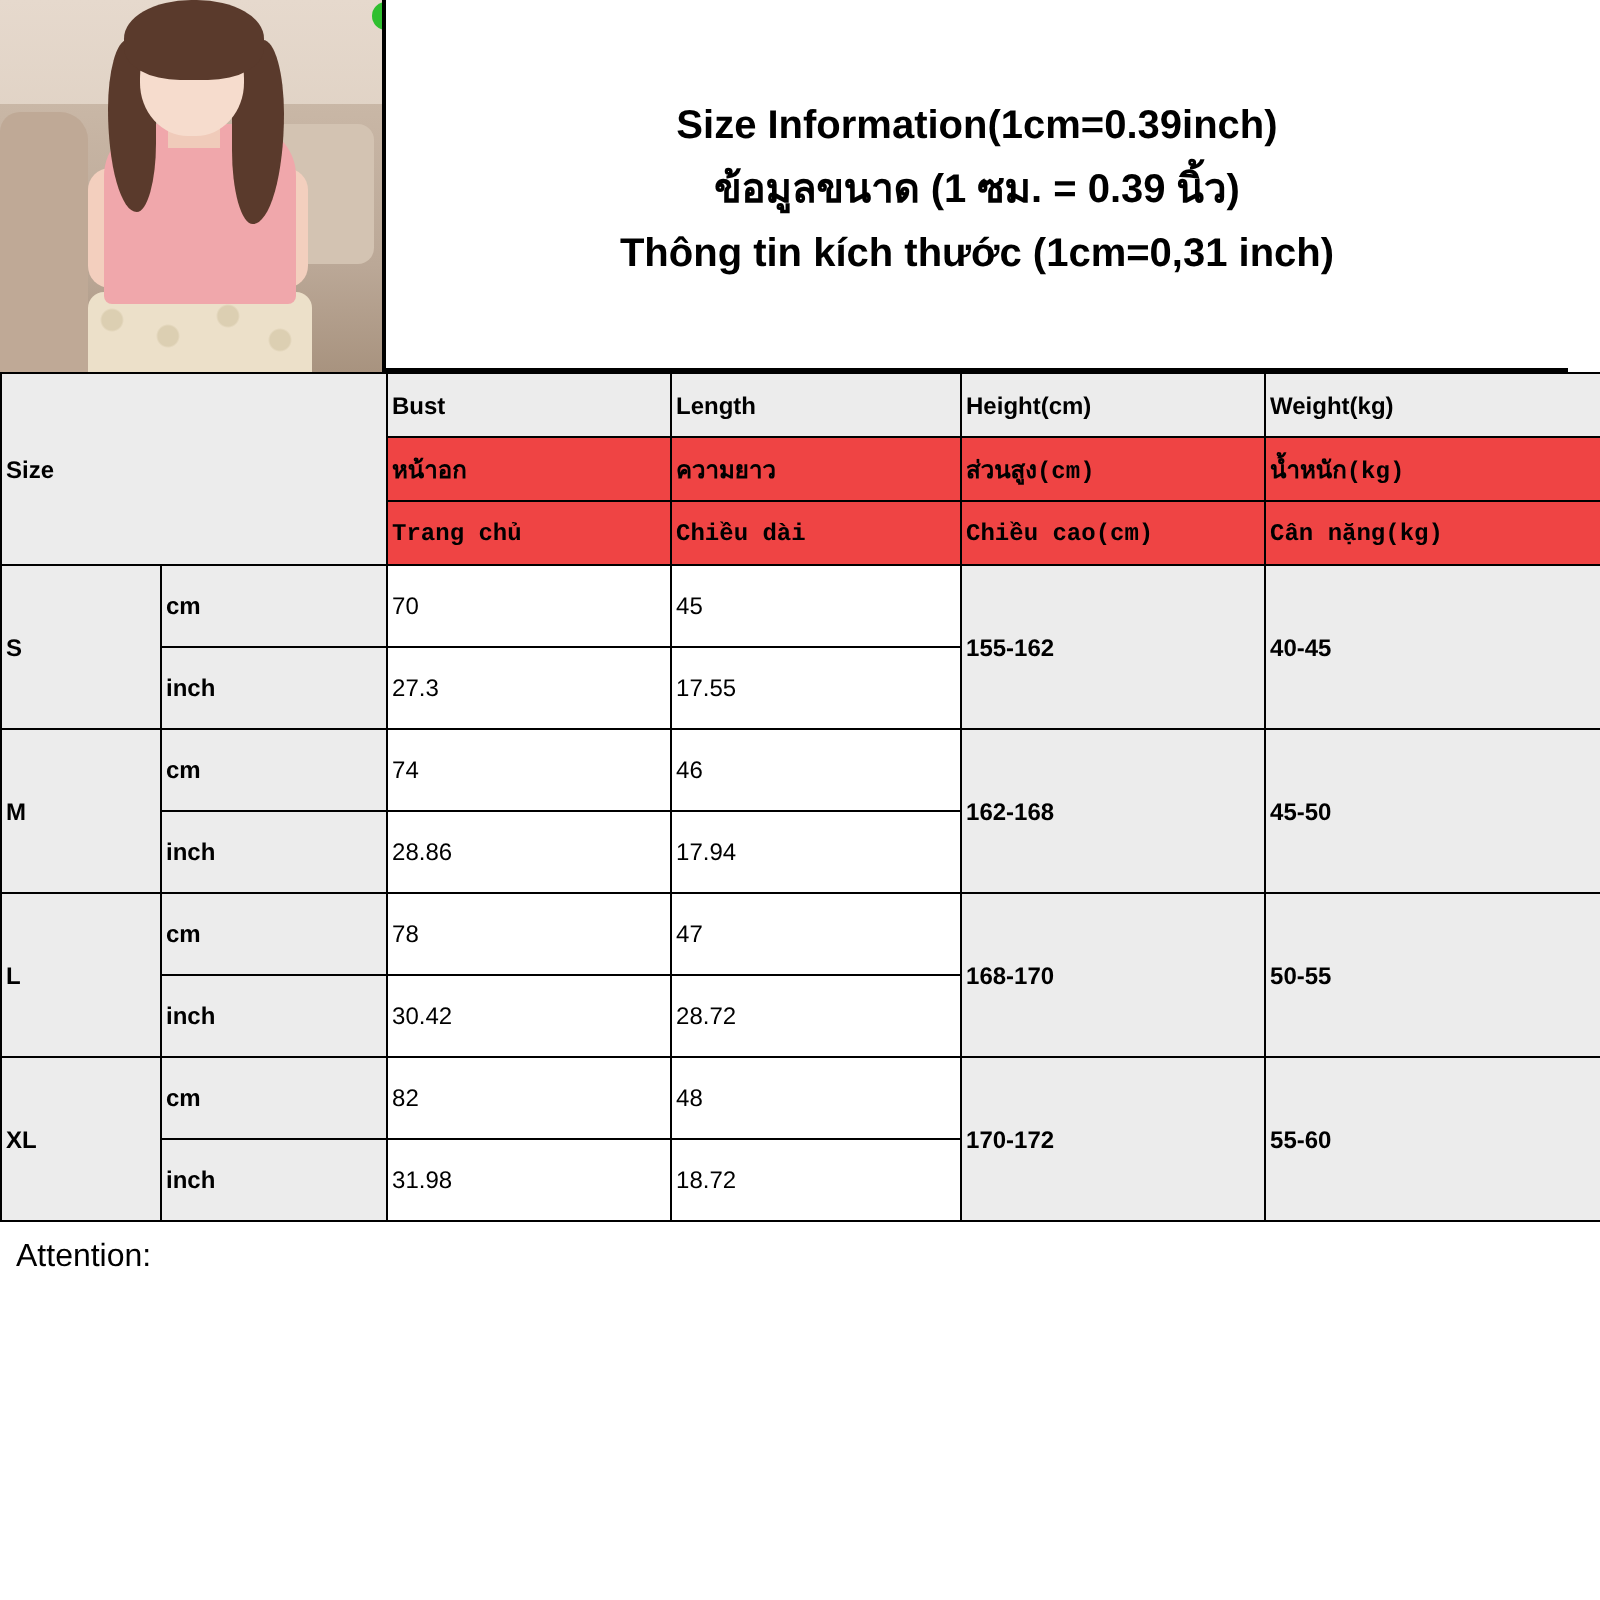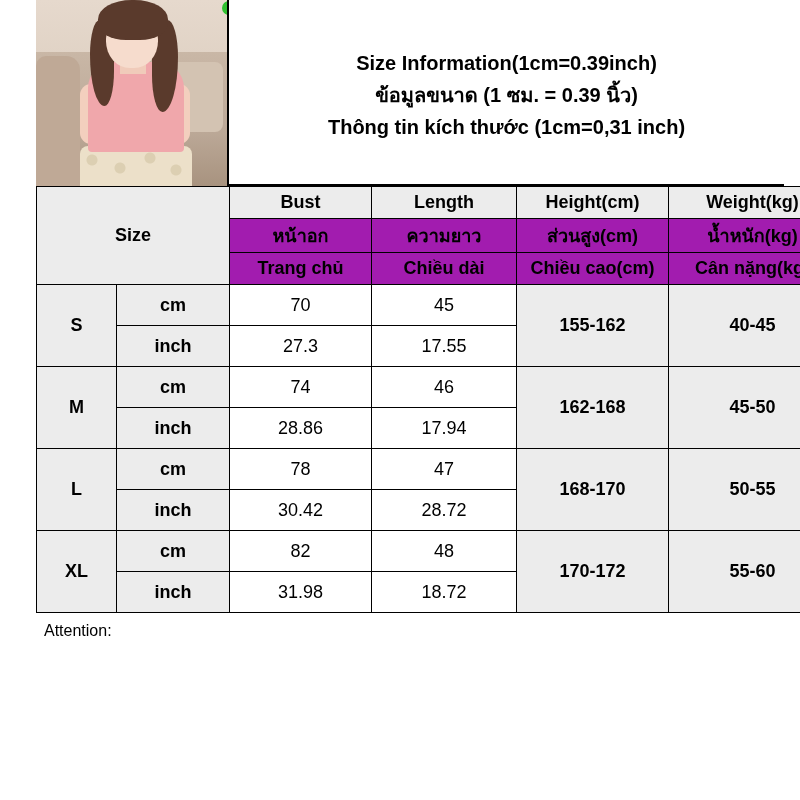--- a/index.html
+++ b/index.html
@@ -12,21 +12,20 @@
     background: #ffffff;
     font-family: "Liberation Sans", sans-serif;
     color: #000000;
     overflow: hidden;
   }
   .page {
     position: relative;
     width: 784px;
     height: 800px;
     box-sizing: border-box;
-    padding-left: 36px;
   }
 
   
   .top-area {
     position: relative;
     display: flex;
     height: 186px;
     box-sizing: border-box;
     border-bottom: 2px solid #000;
   }
@@ -126,34 +125,35 @@
 
   
   table.size-table {
     border-collapse: collapse;
     table-layout: fixed;
     width: 800px;
     margin: 0;
   }
   table.size-table td {
     border: 1.5px solid #000;
-    text-align: center;
+    text-align: left;
     vertical-align: middle;
-    font-size: 18px;
+    font-size: 12px;
     padding: 2px 2px;
     box-sizing: border-box;
   }
   .hdr {
     background: #ececec;
     font-weight: bold;
   }
   .hdr-sm {
-    background: #a21caf;
+    background: #ef4444;
     font-weight: bold;
     font-size: 15px;
+    font-family: Liberation Mono, monospace;
   }
   .size-head {
     background: #ececec;
     font-weight: bold;
     font-size: 26px;
   }
   .sizecell {
     background: #ececec;
     font-weight: bold;
     font-size: 17px;

